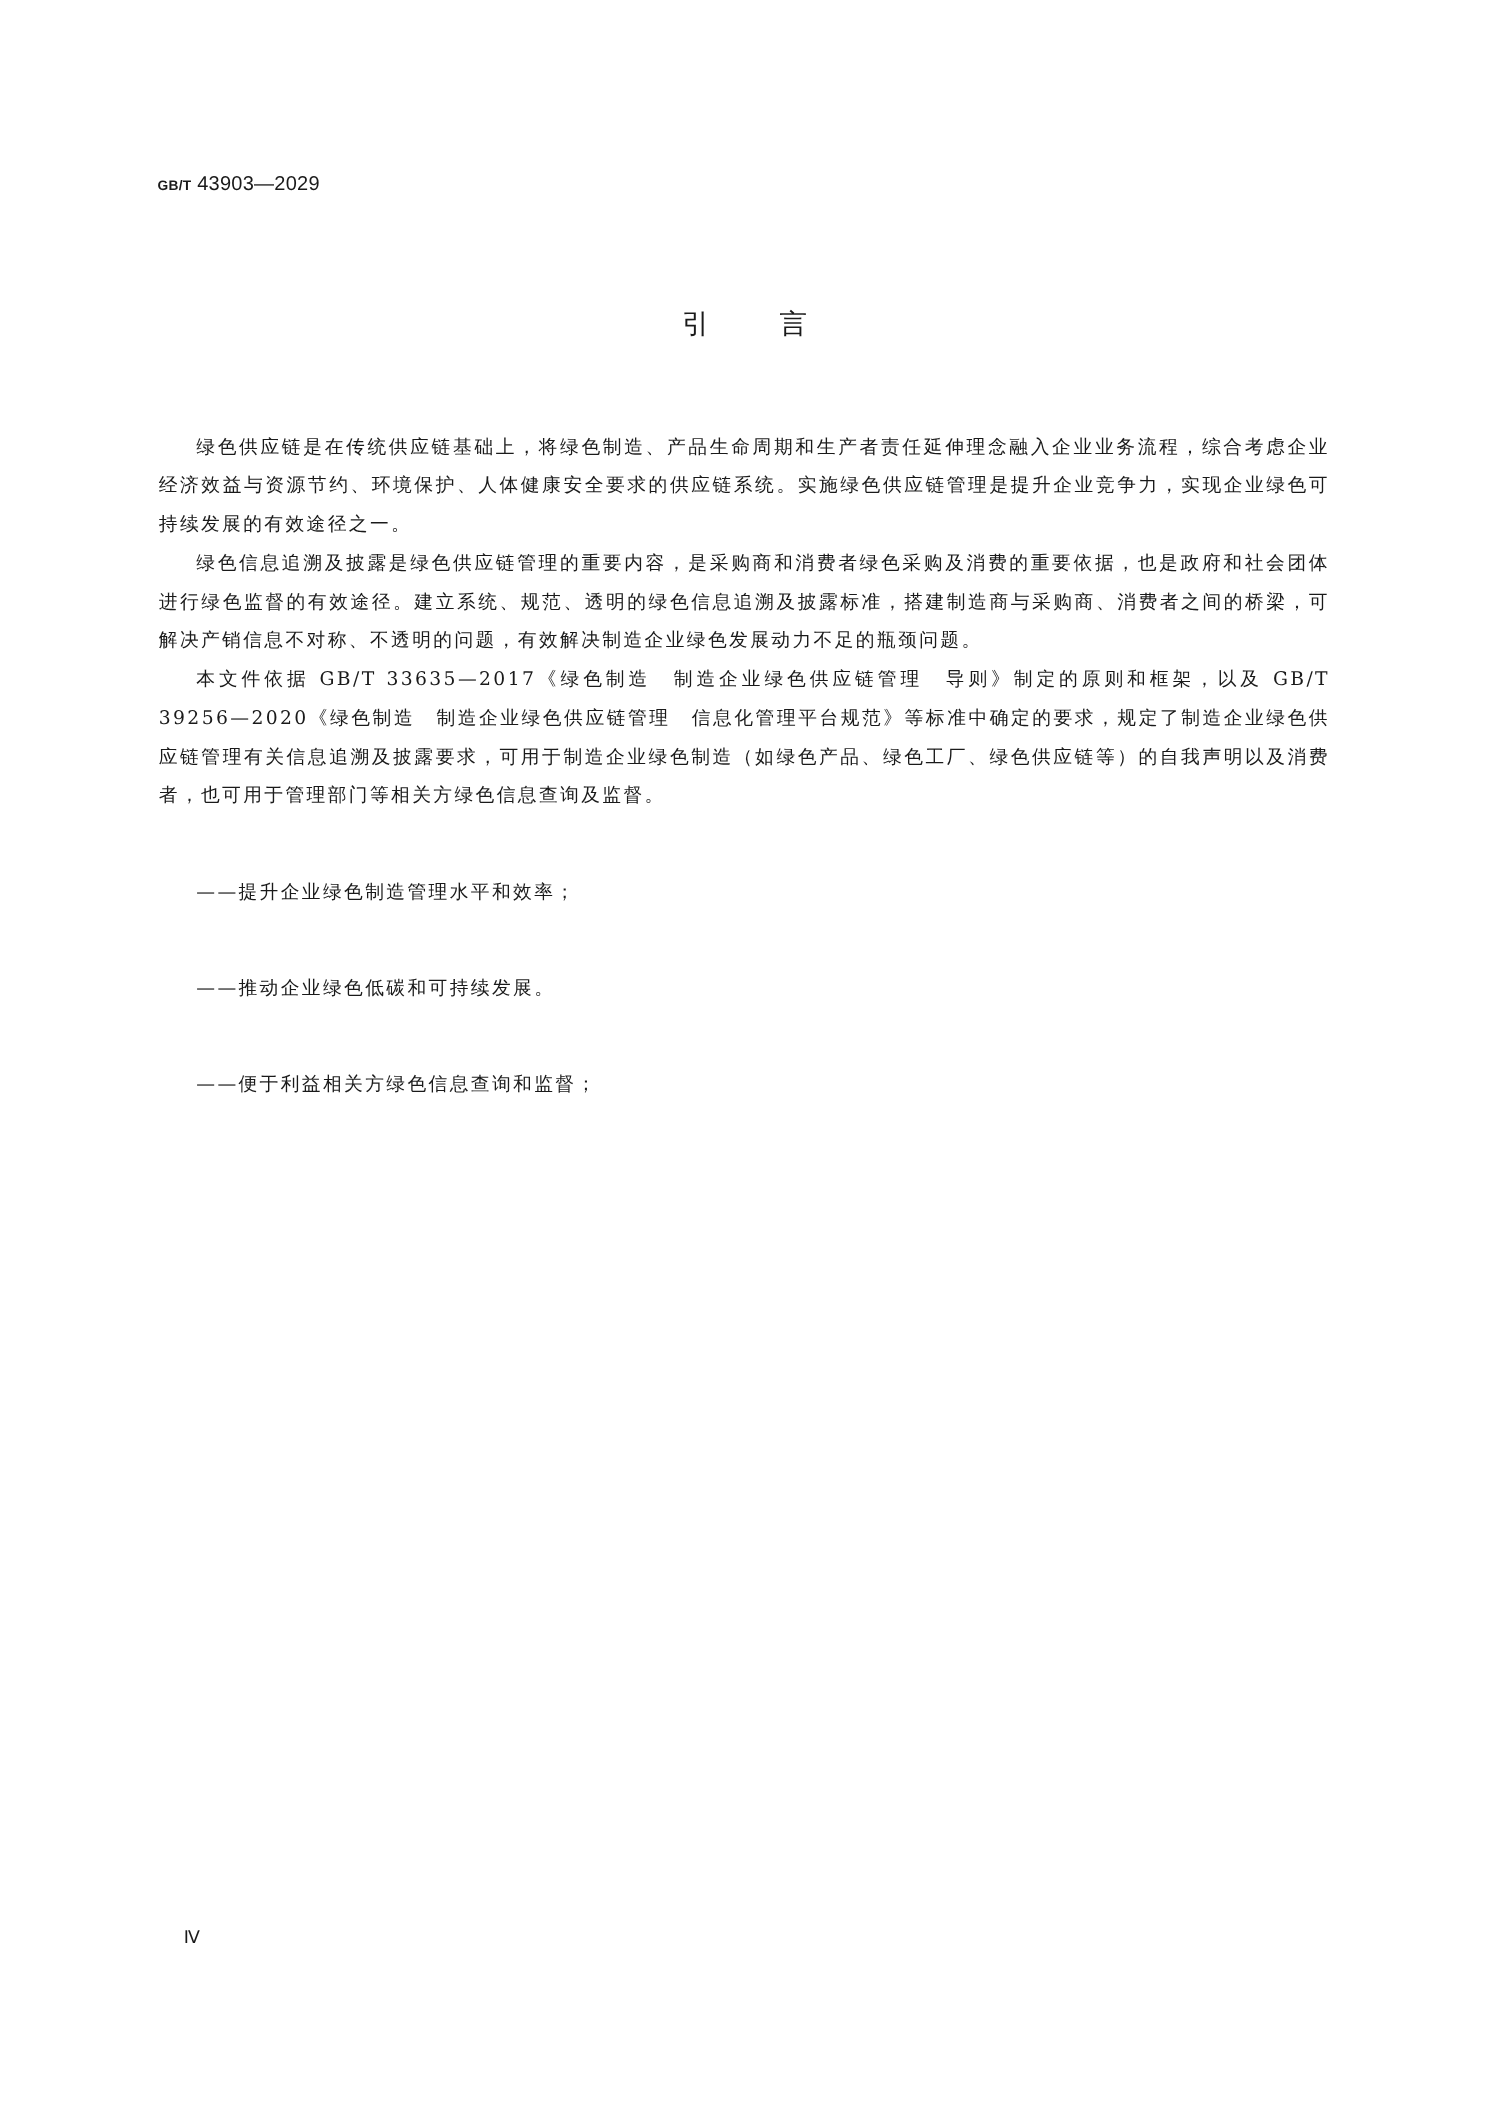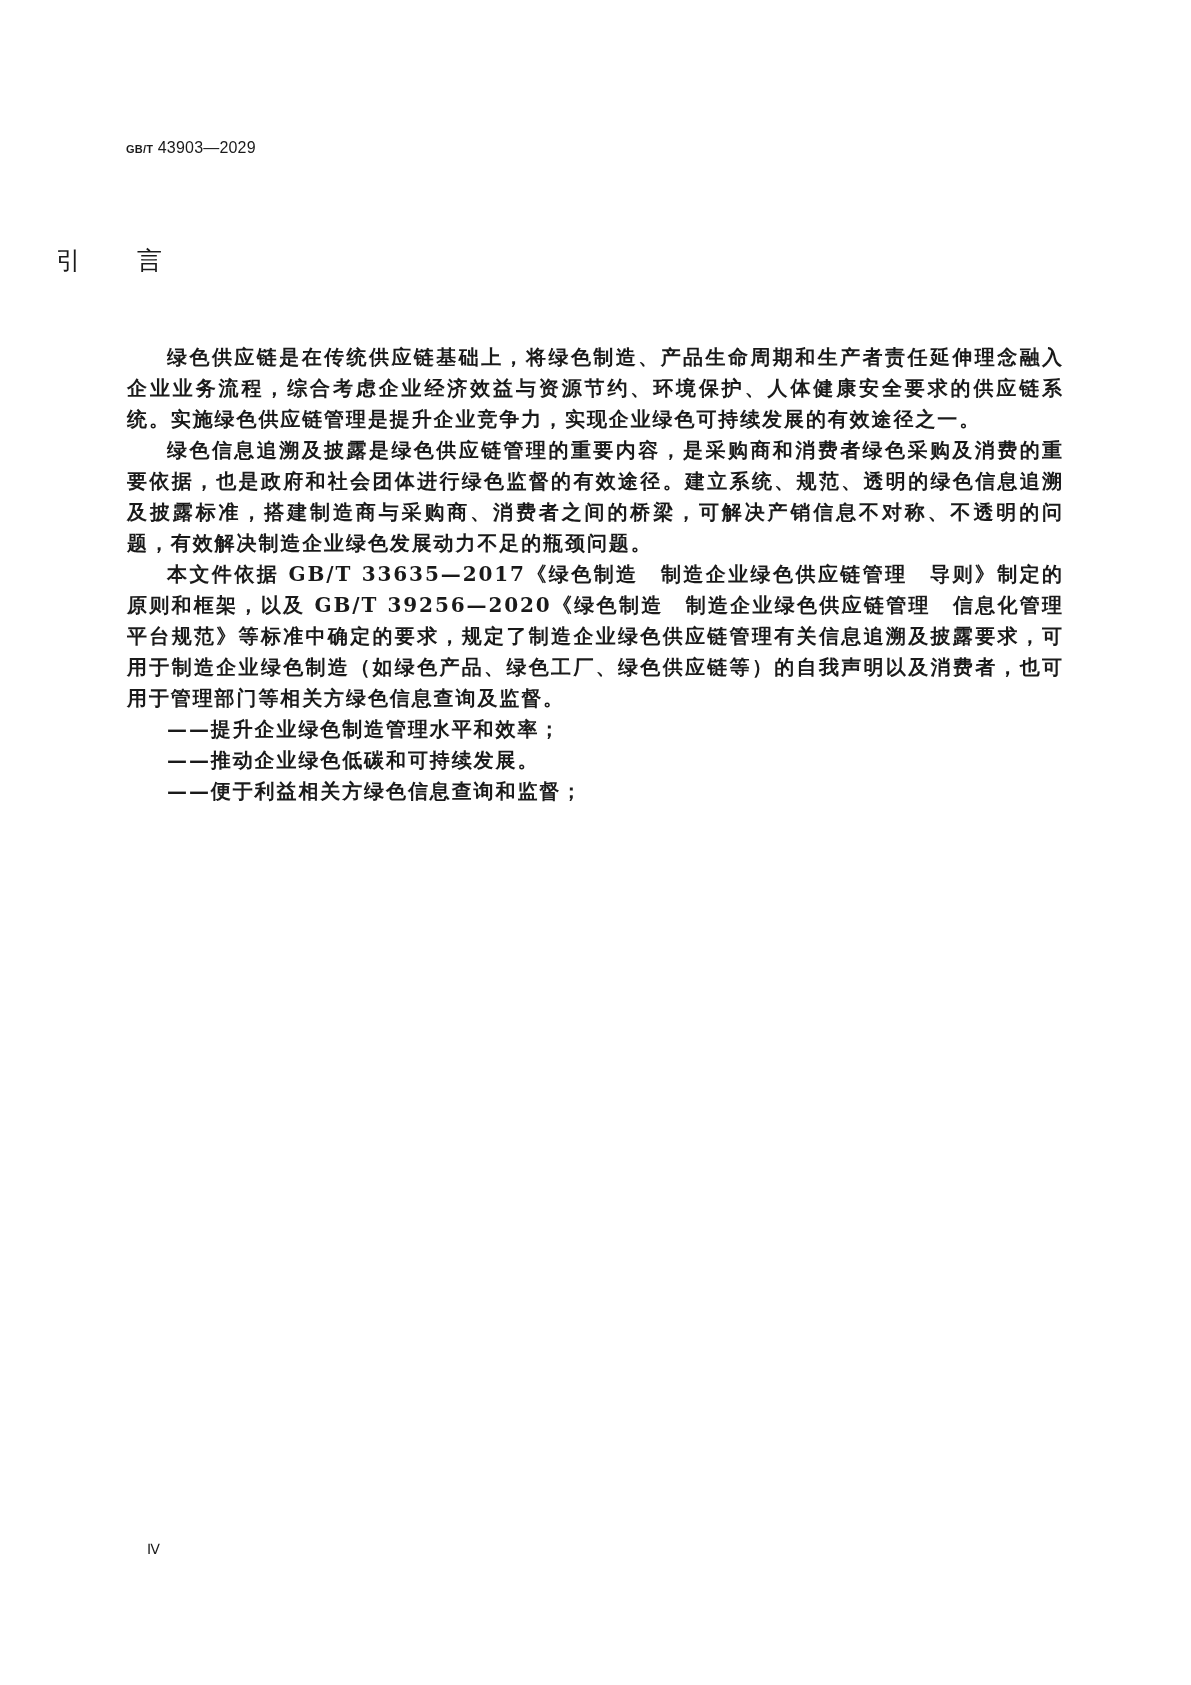--- a/index.html
+++ b/index.html
@@ -9,31 +9,30 @@
       font-family: "DejaVu Serif", "Liberation Serif", serif;
     }
     .std-number {
       position: absolute; left: 126px; top: 139px;
       font-size: 16px; letter-spacing: 0.2px;
       font-family: "Liberation Sans", "DejaVu Sans", sans-serif;
     }
     .std-number .gbt { font-family: Liberation Sans, sans-serif; font-weight: bold; font-size: 11px; }
     .title {
       position: absolute; left: 0; width: 1191px; top: 244px;
-      font-size: 25px; letter-spacing: 56px;
+      text-align: center; font-size: 22px; letter-spacing: 56px;
       font-family: "DejaVu Sans", sans-serif; padding-left: 56px; box-sizing: border-box;
     }
     .body-text {
       position: absolute; left: 127px; top: 342px; width: 937px;
-      font-size: 20px; line-height: 31px; letter-spacing: 1.9px;
+      font-size: 15px; line-height: 31px; letter-spacing: 1.9px;
       text-align: justify;
-      font-weight: bold;
     }
     .body-text p { margin: 0; text-indent: 2em; }
-    .body-text .item { text-indent: 2em; }
+    .body-text .item { text-indent: 2em; margin-top: 46px; }
     .page-num {
       position: absolute; left: 147px; top: 1541px; font-size: 14px;
       font-family: "Liberation Serif", serif;
     }
   </style>
 </head>
 <body>
 
 <div class="std-number">
   <span class="gbt">GB/T</span>

